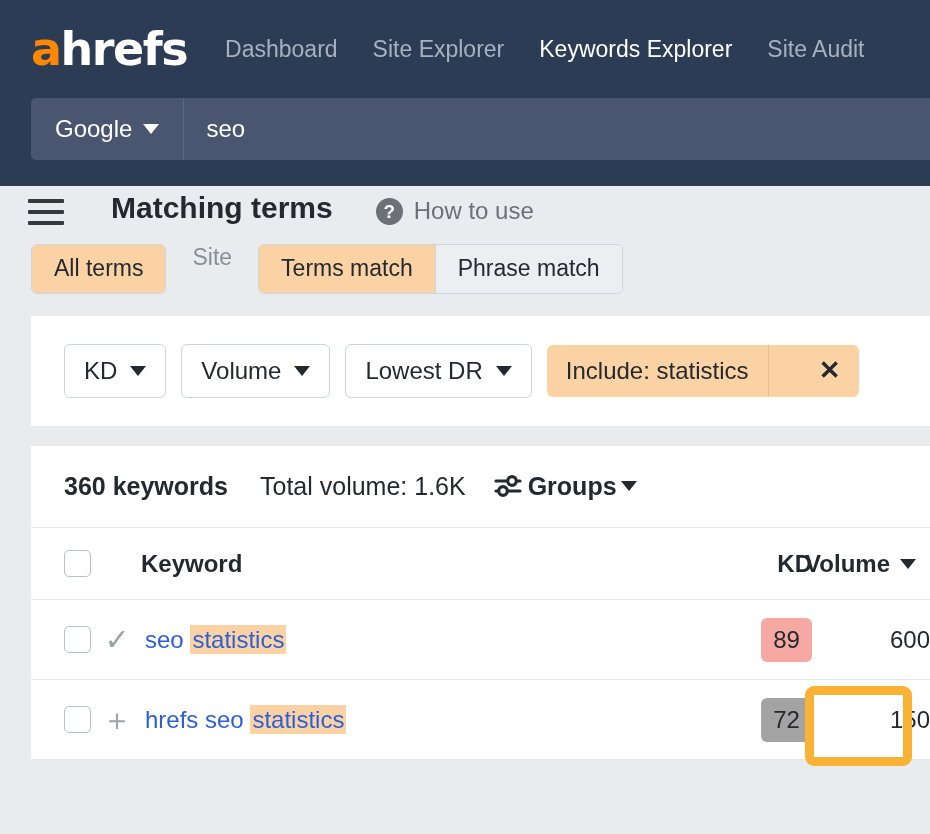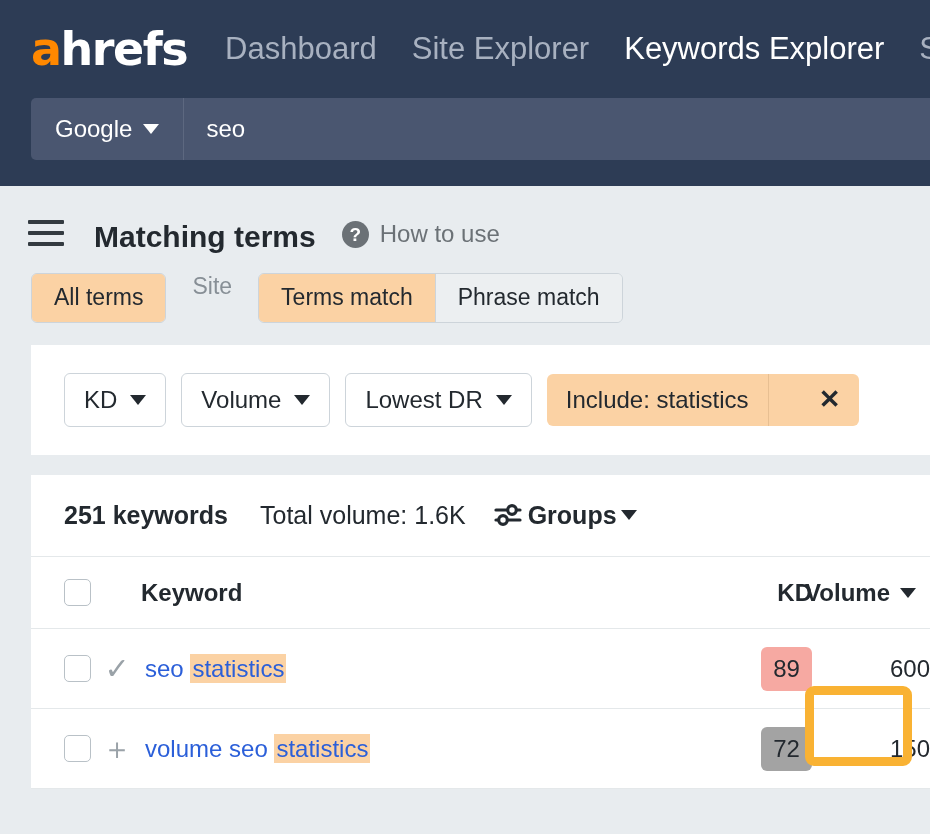--- a/index.html
+++ b/index.html
@@ -49,21 +49,21 @@
     color: #ff8800;
   }
 
   .nav-links {
     display: flex;
     align-items: center;
     gap: 35px;
     white-space: nowrap;
   }
   .nav-link {
-    font-size: 31px;
+    font-size: 23px;
     color: #a8b1c0;
     white-space: nowrap;
     cursor: pointer;
   }
   .nav-link.active {
     color: #ffffff;
   }
 
   
   .search-row {
@@ -104,23 +104,23 @@
     color: #ffffff;
     font-size: 24px;
     font-family: "Liberation Sans", sans-serif;
     padding: 0 22px;
   }
   .search-input::placeholder { color: #9aa4b8; }
 
   
   .page-head {
     display: flex;
-    align-items: flex-start;
-    padding: 34px 0 0 28px;
-    gap: 0;
+    align-items: flex-end;
+    padding: 5px 0 0 28px;
+    gap: 17px;
   }
   .hamburger {
     width: 36px;
     height: 26px;
     display: flex;
     flex-direction: column;
     justify-content: space-between;
     cursor: pointer;
     margin-right: 30px;
   }
@@ -470,21 +470,21 @@
   </div>
   <div class="chip">
     <div class="chip-label">Include: statistics</div>
     <div class="chip-x">✕</div>
   </div>
 </div>
 
 <div class="card table-card">
 
   <div class="summary-row">
-    <div class="kw-count">251 keywords</div>
+    <div class="kw-count">360 keywords</div>
     <div class="total-vol">Total volume: 1.6K</div>
     <div class="groups-btn">
       <svg class="sliders-icon" width="30" height="26" viewBox="0 0 30 26">
         <line x1="2" y1="8" x2="26" y2="8" stroke="#23292f" stroke-width="3.2" stroke-linecap="round"></line>
         <line x1="2" y1="18" x2="26" y2="18" stroke="#23292f" stroke-width="3.2" stroke-linecap="round"></line>
         <circle cx="18" cy="8" r="4.3" fill="#ffffff" stroke="#23292f" stroke-width="3.2"></circle>
         <circle cx="9" cy="18" r="4.3" fill="#ffffff" stroke="#23292f" stroke-width="3.2"></circle>
       </svg>
       <span class="groups-label">Groups</span>
       <span class="caret-dark"></span>
@@ -538,21 +538,21 @@
       </tr>
 
       <tr>
         <td>
           <div class="checkbox"></div>
         </td>
         <td>
           <span class="mark-icon">＋</span>
         </td>
         <td>
-          <span class="kw-link"><span>volume seo </span><span class="hl">statistics</span></span>
+          <span class="kw-link"><span>hrefs seo </span><span class="hl">statistics</span></span>
         </td>
         <td class="kd-cell">
           <span class="kd-badge" style="background:#a3a3a3">72</span>
         </td>
         <td class="vol-cell">150</td>
       </tr>
 
     </tbody>
   </table>
 </div>

